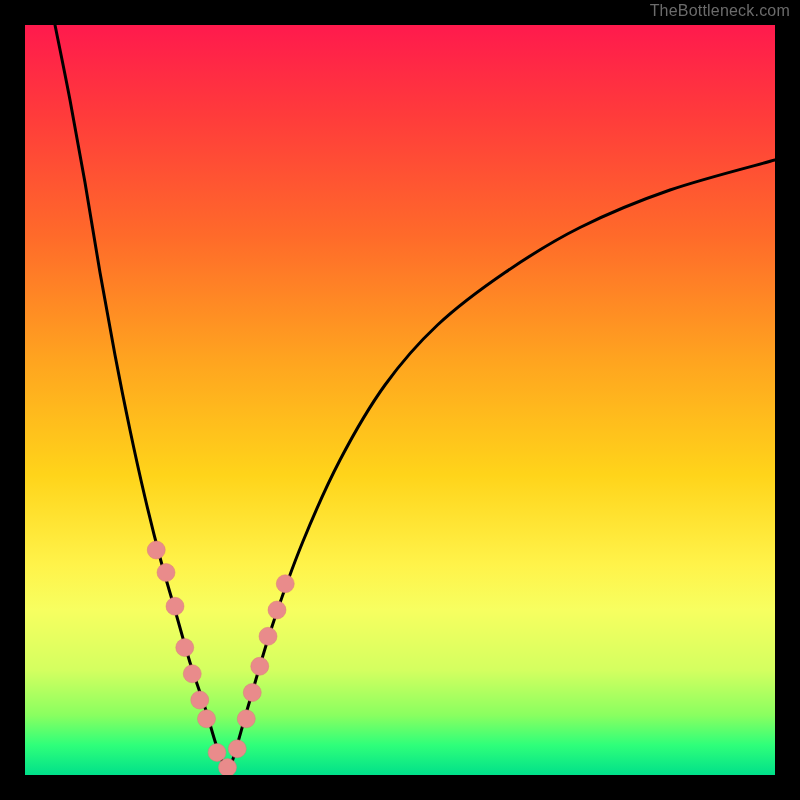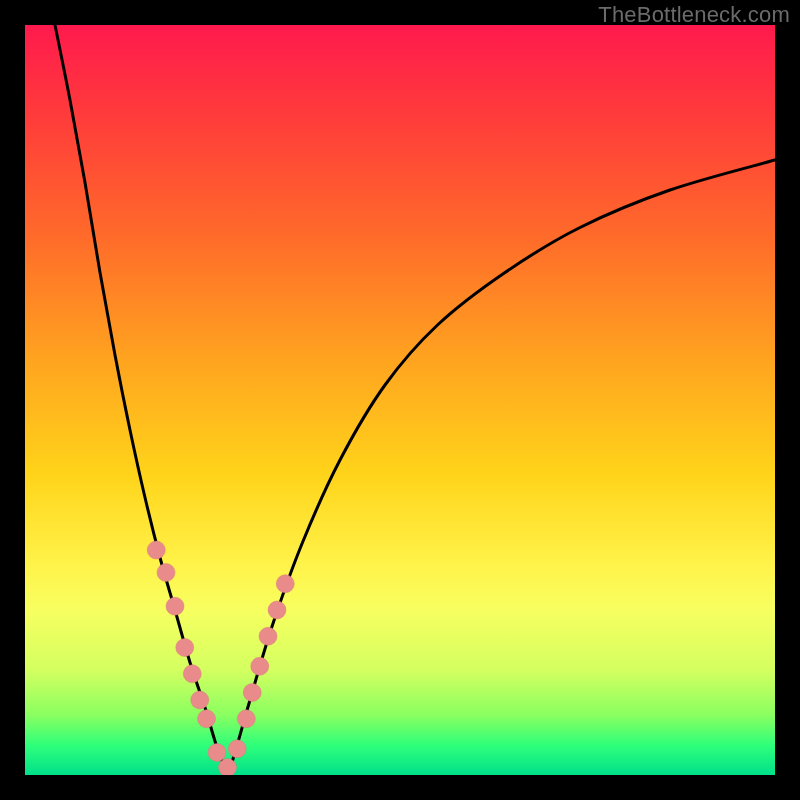--- a/index.html
+++ b/index.html
@@ -39,21 +39,21 @@
       #8aff60 92%,
       #2fff7a 96%,
       #00e08a 100%
     );
   }
   .watermark {
     position: absolute;
     top: 2px;
     right: 10px;
     color: #6b6b6b;
-    font-size: 22px;
+    font-size: 16px;
     letter-spacing: 0.2px;
     font-weight: 500;
     user-select: none;
   }
   svg.curves {
     position: absolute;
     left: 0;
     top: 0;
     width: 750px;
     height: 750px;

